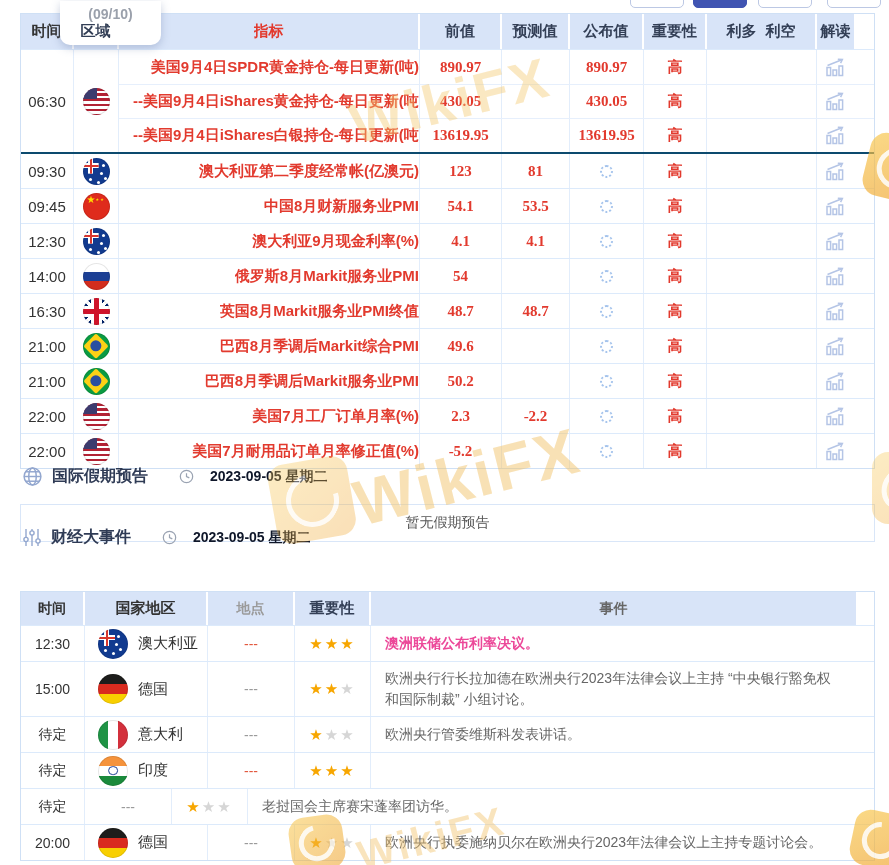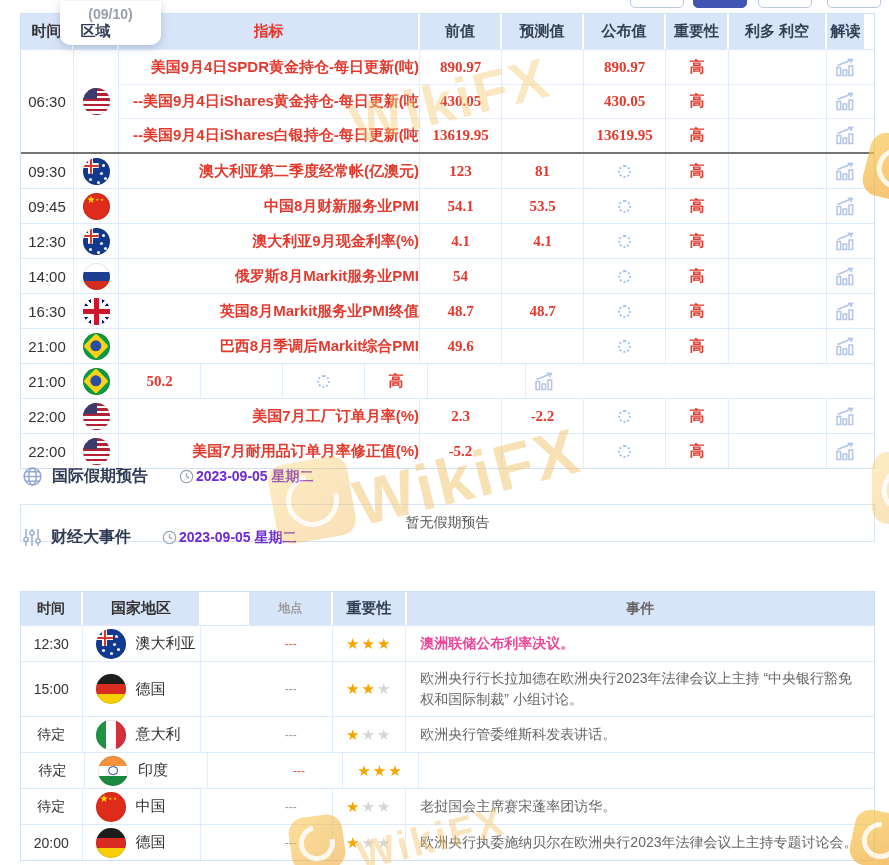--- a/index.html
+++ b/index.html
@@ -18,34 +18,34 @@
     text-align:center;color:#9aa0ab;font-size:14px;padding-top:5px;}
 
   
   .cal-table{position:absolute;left:20px;top:13px;width:855px;border:1px solid #cfe0f5;background:#fff;}
   .cal-head{display:flex;height:35px;background:#fff;}
   .hcell{background:#d8e4f8;color:#333f56;font-weight:bold;font-size:15px;
     display:flex;align-items:center;justify-content:center;border-right:2px solid #fff;position:relative;}
   .hcell:last-child{border-right:none;}
   .hz{z-index:7;}
   .cal-group{display:flex;border-top:1px solid #dceafb;}
-  .cal-group.redline{border-top:2px solid #737373;}
+  .cal-group.redline{border-top:2px solid #0c4a6e;}
   .grp-rows{flex:1;display:flex;flex-direction:column;}
   .cal-row{display:flex;height:34px;}
   .cal-row + .cal-row{border-top:1px solid #e6effc;}
   .cell{display:flex;align-items:center;justify-content:center;border-right:1px solid #e2edfb;}
   .c-time{width:53px;font-size:15px;color:#333;}
   .c-flag{width:45px;}
   .c-ind{width:301px;justify-content:flex-end;padding-left:14px;}
   .c-ind span{color:#e23a2e;font-weight:bold;font-size:15px;white-space:nowrap;overflow:hidden;}
   .c-prev{width:82px;}
-  .c-fc{width:82px;}
-  .c-pub{width:82px;}
+  .c-fc{width:68px;}
+  .c-pub{width:74px;}
   .c-imp{width:63px;}
-  .c-bias{width:98px;}
+  .c-bias{width:110px;font-family:Liberation Mono, monospace;}
   .c-int{width:37px;border-right:none;}
   .val{color:#e23a2e;font-weight:bold;font-size:15px;font-family:Liberation Serif, serif;}
   .imp{color:#e23a2e;font-weight:bold;font-size:15px;}
   .spinner{width:13px;height:13px;border:2px dotted #a4c3ec;border-radius:50%;display:inline-block;}
 
   
   .flag{display:inline-block;border-radius:50%;position:relative;overflow:hidden;
     box-shadow:inset 0 0 0 1px rgba(0,0,0,.10);flex:none;}
   .f27{width:27px;height:27px;}
   .f30{width:30px;height:30px;}
@@ -79,34 +79,34 @@
     transform:translate(-50%,-50%);background:#2a4fa0;border-radius:50%;}
   .flag-de{background:linear-gradient(180deg,#1d1d1b 0 34%,#d92b1f 34% 67%,#f8cf00 67%);}
   .flag-it{background:linear-gradient(90deg,#1f9345 0 34%,#fff 34% 67%,#d3303c 67%);}
   .flag-in{background:linear-gradient(180deg,#f5933c 0 34%,#fff 34% 66%,#1a8a3c 66%);}
   .flag-in::after{content:"";position:absolute;left:50%;top:50%;width:26%;height:26%;
     transform:translate(-50%,-50%);border:1.5px solid #1c3f94;border-radius:50%;}
 
   
   .sect{position:absolute;left:22px;display:flex;align-items:center;gap:9px;}
   .sect .stitle{font-size:16px;font-weight:bold;color:#2f3b55;}
-  .sect .sdate{display:flex;align-items:center;gap:2px;margin-left:22px;
-    color:#6d28d9;font-weight:bold;font-size:14px;}
+  .sect .sdate{display:flex;align-items:center;gap:16px;margin-left:22px;
+    color:#0f172a;font-weight:bold;font-size:14px;}
   .holiday-box{position:absolute;left:20px;top:504px;width:855px;height:38px;
     border:1px solid #d9e6f8;display:flex;align-items:center;justify-content:center;
     color:#555;font-size:14px;background:#fff;}
 
   
   .ev-table{position:absolute;left:20px;top:591px;width:855px;border:1px solid #cfe0f5;background:#fff;}
   .ev-head{display:flex;height:33px;background:#fff;}
   .ev-row{display:flex;min-height:36px;border-top:1px solid #dceafb;}
   .ecell{display:flex;align-items:center;justify-content:center;border-right:1px solid #e2edfb;}
   .e-time{width:64px;font-size:14px;color:#333;}
   .e-country{width:123px;justify-content:flex-start;padding-left:13px;gap:10px;font-size:15px;color:#333;}
-  .e-loc{width:87px;font-size:12px;color:#9b9b9b;margin-left:48px;}
+  .e-loc{width:87px;font-size:14px;color:#9b9b9b;}
   .e-loc.hl{color:#e2593f;}
   .e-stars{width:76px;letter-spacing:2px;}
   .e-event{width:485px;border-right:none;justify-content:flex-start;padding:6px 14px;
     font-size:14px;color:#666;line-height:21px;}
   .e-event.hl{color:#ec4899;font-weight:bold;}
   .star{font-size:15px;}
   .star.on{color:#f7a600;}
   .star.off{color:#d6d6d6;}
 
   
@@ -466,20 +466,23 @@
             </div>
           </div>
         </div>
         <div class="cal-group">
           <div class="cell c-time">21:00</div>
           <div class="cell c-flag">
             <span class="flag f27 flag-br"></span>
           </div>
           <div class="grp-rows">
             <div class="cal-row">
+              <div class="cell c-ind">
+                <span>巴西8月季调后Markit服务业PMI</span>
+              </div>
               <div class="cell c-prev">
                 <span class="val">50.2</span>
               </div>
               <div class="cell c-fc"></div>
               <div class="cell c-pub">
                 <span class="spinner"></span>
               </div>
               <div class="cell c-imp">
                 <span class="imp">高</span>
               </div>
@@ -696,24 +699,20 @@
           </div>
           <div class="ecell e-loc hl">---</div>
           <div class="ecell e-stars">
             <span class="star on">★</span>
             <span class="star on">★</span>
             <span class="star on">★</span>
           </div>
         </div>
         <div class="ev-row">
           <div class="ecell e-time">待定</div>
-          <div class="ecell e-country">
-            <span class="flag f30 flag-cn"></span>
-            <span>中国</span>
-          </div>
           <div class="ecell e-loc">---</div>
           <div class="ecell e-stars">
             <span class="star on">★</span>
             <span class="star off">★</span>
             <span class="star off">★</span>
           </div>
           <div class="ecell e-event">
             <span>老挝国会主席赛宋蓬率团访华。</span>
           </div>
         </div>

